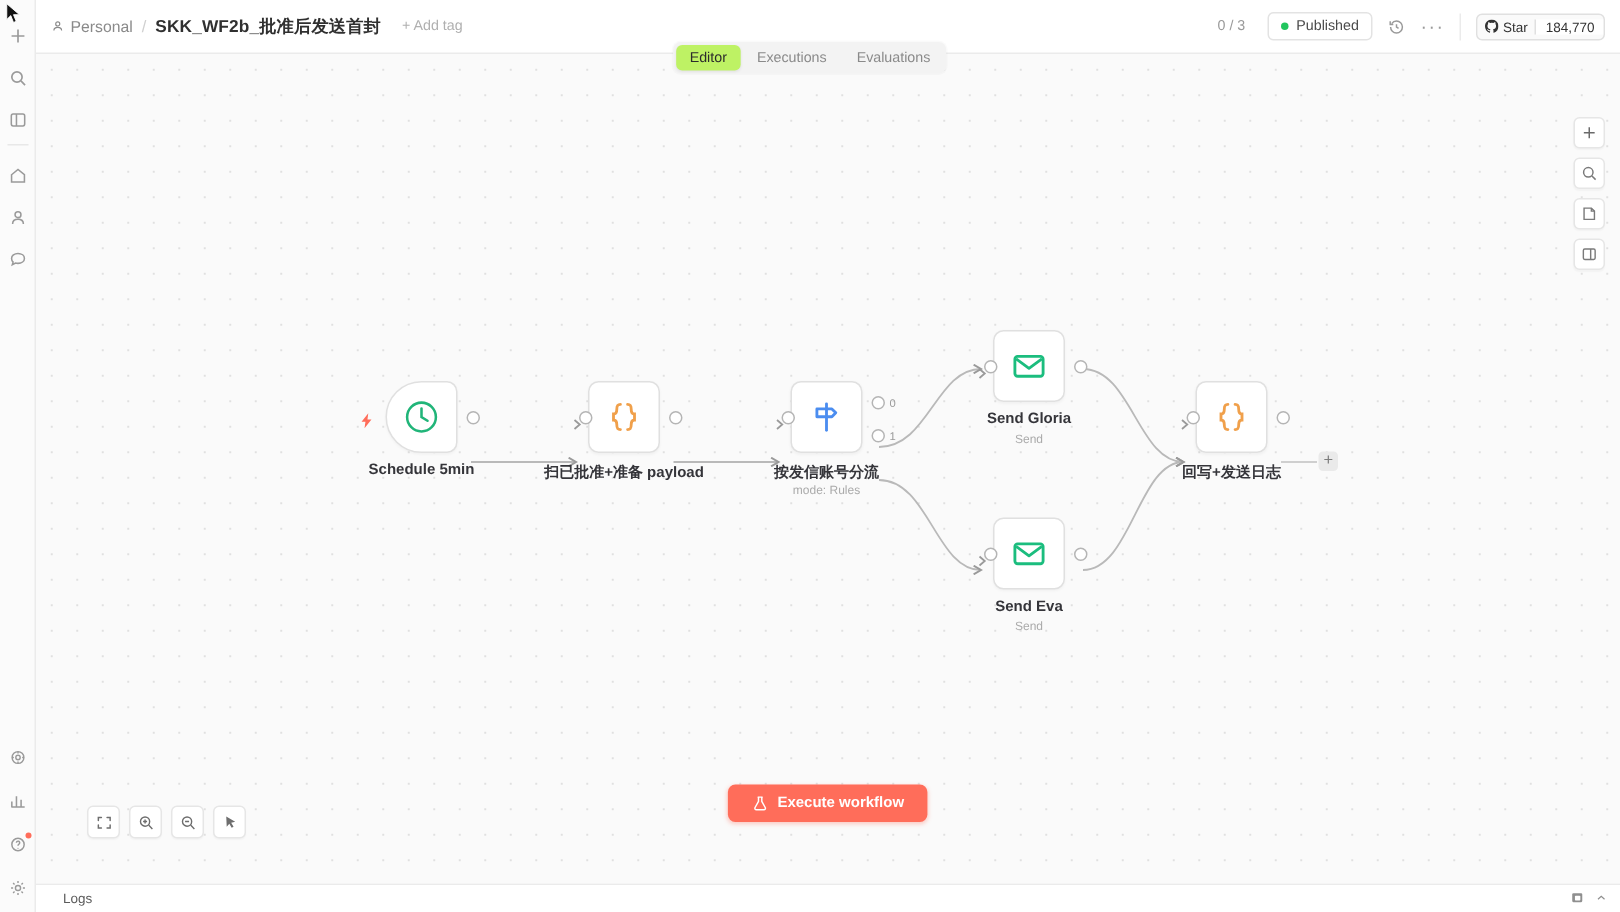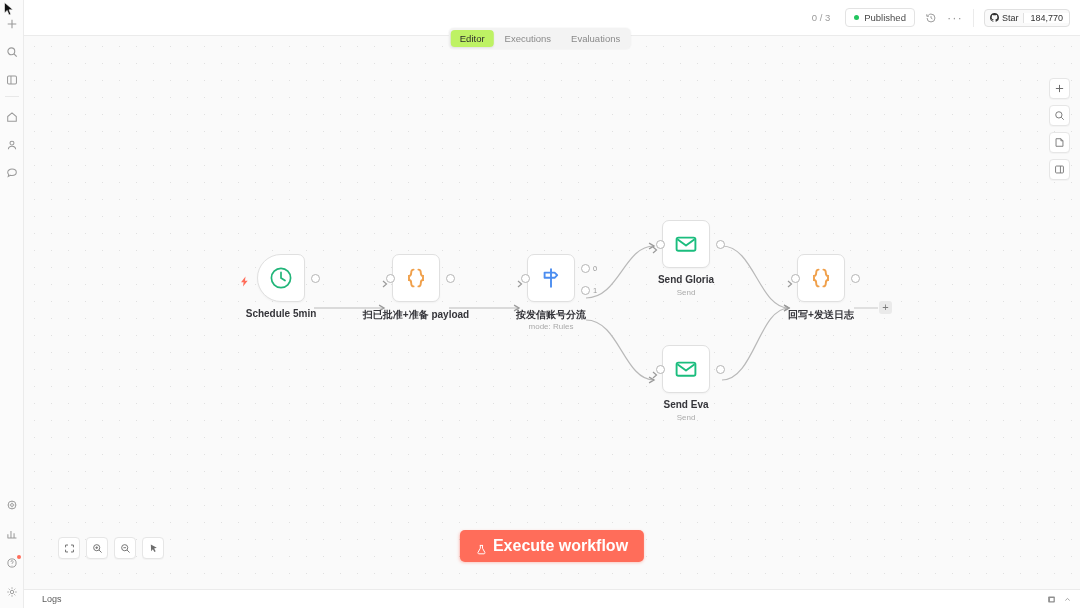--- a/index.html
+++ b/index.html
@@ -147,24 +147,24 @@
   }
   .zb {
     width: 22px; height: 22px; background: #ffffff;
     border: 1px solid #e6e6e6; border-radius: 4px;
     display: flex; align-items: center; justify-content: center;
     color: #6e6e6e; box-shadow: 0 1px 1px rgba(0,0,0,.03);
   }
   .zb svg { width: 11px; height: 11px; }
 
   #execute-btn {
-    position: absolute; left: 50%; transform: translateX(-50%); bottom: 27px;
+    position: absolute; left: 50%; transform: translateX(-50%); bottom: 41px;
     background: #ff6d5a; color: #ffffff; border-radius: 5px;
-    padding: 7px 16px; font-size: 16px; font-weight: 600;
-    display: flex; align-items: flex-end; gap: 6px; z-index: 20;
+    padding: 7px 16px; font-size: 10px; font-weight: 600;
+    display: flex; align-items: flex-start; gap: 6px; z-index: 20;
     box-shadow: 0 1px 3px rgba(255,109,90,.35);
   }
   #execute-btn svg { width: 11px; height: 11px; }
 
   
   #bottom-bar {
     position: absolute; left: 24px; right: 0; bottom: 0; height: 19px;
     background: #ffffff; border-top: 1px solid #ebebeb;
     display: flex; align-items: center; padding: 0 8px; z-index: 30;
   }
@@ -250,20 +250,32 @@
     <div class="rail-icon">
       <svg viewBox="0 0 14 14" fill="none" stroke="currentColor" stroke-width="1.1">
           <circle cx="7" cy="7" r="2"></circle>
           <path d="M7 1.6v1.6M7 10.8v1.6M1.6 7h1.6M10.8 7h1.6M3.2 3.2l1.1 1.1M9.7 9.7l1.1 1.1M10.8 3.2L9.7 4.3M4.3 9.7L3.2 10.8"></path>
         </svg>
     </div>
   </div>
 </div>
 
 <div id="header">
+  <div id="breadcrumb">
+    <div class="bc-personal">
+      <svg viewBox="0 0 14 14" fill="none" stroke="currentColor" stroke-width="1.2">
+          <circle cx="7" cy="4.6" r="2.1"></circle>
+          <path d="M3 11.5c0-2.1 1.8-3.3 4-3.3s4 1.2 4 3.3"></path>
+        </svg>
+      <span>Personal</span>
+    </div>
+    <span class="bc-sep">/</span>
+    <span id="wf-title">SKK_WF2b_批准后发送首封</span>
+    <span id="add-tag">+ Add tag</span>
+  </div>
   <div id="header-right">
     <span id="run-count">0 / 3</span>
     <div id="published-badge">
       <span class="dot-green"></span>
       <span>Published</span>
     </div>
     <span class="hdr-icon">
       <svg viewBox="0 0 14 14" fill="none" stroke="currentColor" stroke-width="1.15">
           <path d="M2.4 7a4.6 4.6 0 104.6-4.6c-1.5 0-2.9.8-3.7 2"></path>
           <path d="M2.1 2.6v2.4h2.4"></path>

